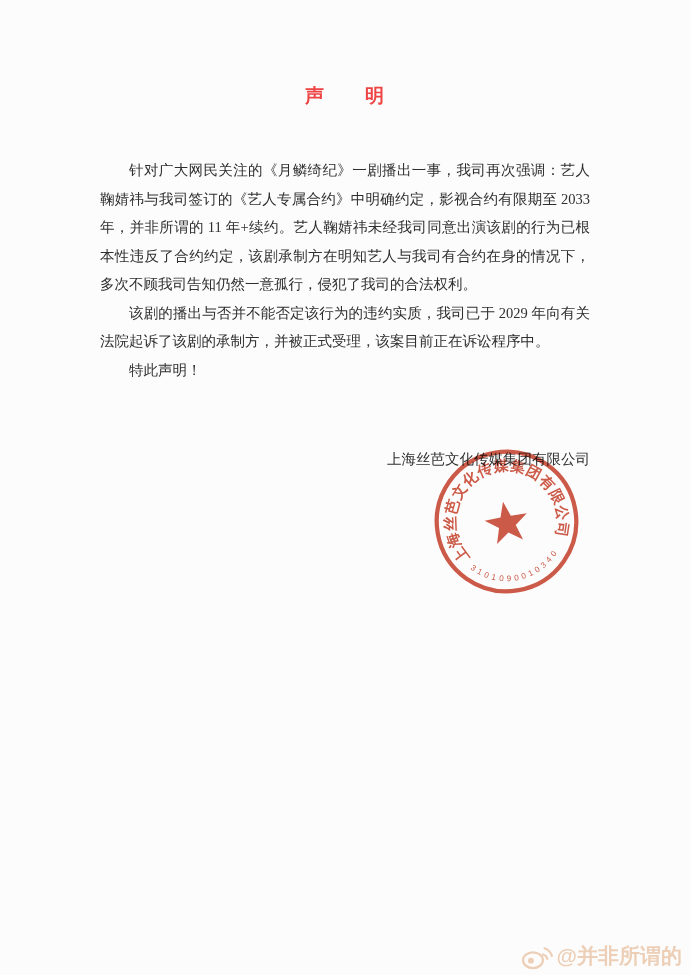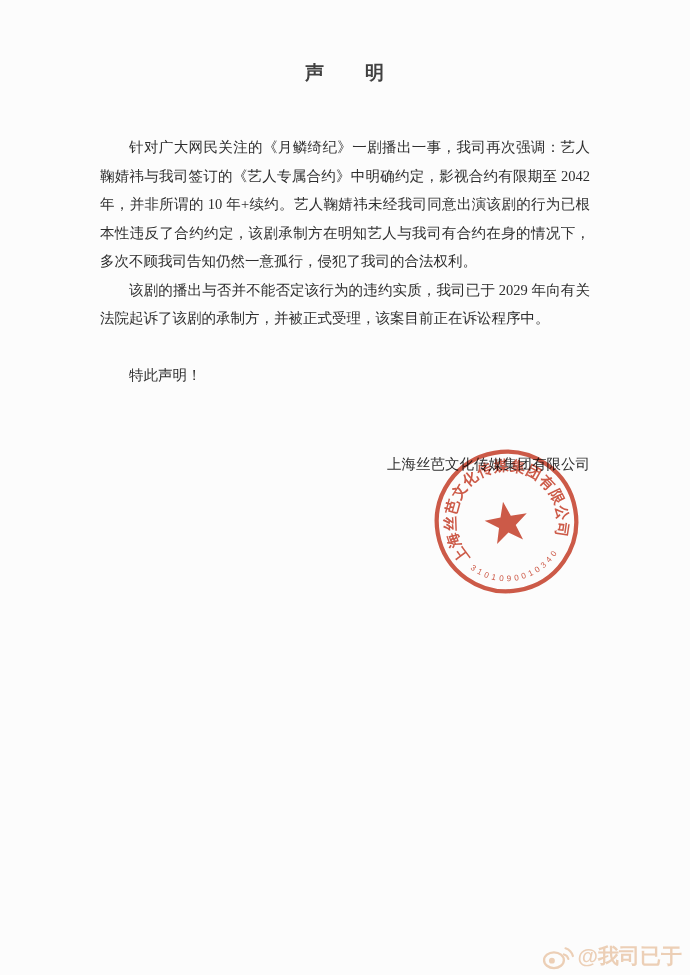--- a/index.html
+++ b/index.html
@@ -16,39 +16,38 @@
     color: var(--ink);
     position: relative;
     overflow: hidden;
   }
   .page {
     position: relative;
     width: 690px; height: 975px;
     background: var(--paper);
   }
   .doc-title {
-    padding-top: 60px;
+    padding-top: 83px;
     text-align: center;
     font-size: 19px;
     font-weight: 700;
     letter-spacing: 1px;
-    color: #404040;
+    color: #ef4444;
   }
   .doc-content {
     margin: 47px 100px 0 100px;
     font-size: 14.5px;
     line-height: 28.5px;
     text-align: justify;
     text-justify: inter-ideograph;
   }
   .doc-content p {
     text-indent: 2em;
   }
   .closing {
-    margin-top: 28px;
   }
   .signature {
     margin-top: 60px;
     text-align: right;
     line-height: 30px;
     font-size: 14.5px;
   }
   .seal {
     position: absolute;
     left: 429px; top: 444px;
@@ -87,21 +86,21 @@
   .wb-icon { display: block; }
 </style>
 </head>
 <body>
 
 <div class="page">
 
   <h1 class="doc-title">声　　明</h1>
 
   <div class="doc-content">
-    <p>针对广大网民关注的《月鳞绮纪》一剧播出一事，我司再次强调：艺人鞠婧祎与我司签订的《艺人专属合约》中明确约定，影视合约有限期至 2042 年，并非所谓的 10 年+续约。艺人鞠婧祎未经我司同意出演该剧的行为已根本性违反了合约约定，该剧承制方在明知艺人与我司有合约在身的情况下，多次不顾我司告知仍然一意孤行，侵犯了我司的合法权利。</p>
+    <p>针对广大网民关注的《月鳞绮纪》一剧播出一事，我司再次强调：艺人鞠婧祎与我司签订的《艺人专属合约》中明确约定，影视合约有限期至 2033 年，并非所谓的 11 年+续约。艺人鞠婧祎未经我司同意出演该剧的行为已根本性违反了合约约定，该剧承制方在明知艺人与我司有合约在身的情况下，多次不顾我司告知仍然一意孤行，侵犯了我司的合法权利。</p>
     <p>该剧的播出与否并不能否定该行为的违约实质，我司已于 2029 年向有关法院起诉了该剧的承制方，并被正式受理，该案目前正在诉讼程序中。</p>
     <p class="closing">特此声明！</p>
 
     <div class="signature">
       <div>上海丝芭文化传媒集团有限公司</div>
     </div>
   </div>
 
   <div class="seal">
     <svg viewBox="0 0 200 200" aria-hidden="true">
@@ -120,16 +119,16 @@
     </svg>
   </div>
 
   <div class="watermark">
     <svg class="wb-icon" width="33" height="27" viewBox="0 0 40 32">
       <ellipse cx="14.5" cy="20.5" rx="12" ry="9.5" fill="none" stroke="currentColor" stroke-width="2.8"></ellipse>
       <circle cx="12" cy="21" r="3.6" fill="currentColor"></circle>
       <path d="M 26.5 13.5 a 7.5 7.5 0 0 1 5.5 5.5" fill="none" stroke="currentColor" stroke-width="2.6" stroke-linecap="round"></path>
       <path d="M 28.5 6 a 14 14 0 0 1 9 9.5" fill="none" stroke="currentColor" stroke-width="2.6" stroke-linecap="round"></path>
     </svg>
-    <span>@我司已于</span>
+    <span>@并非所谓的</span>
   </div>
 
 </div>
 
 </body></html>

